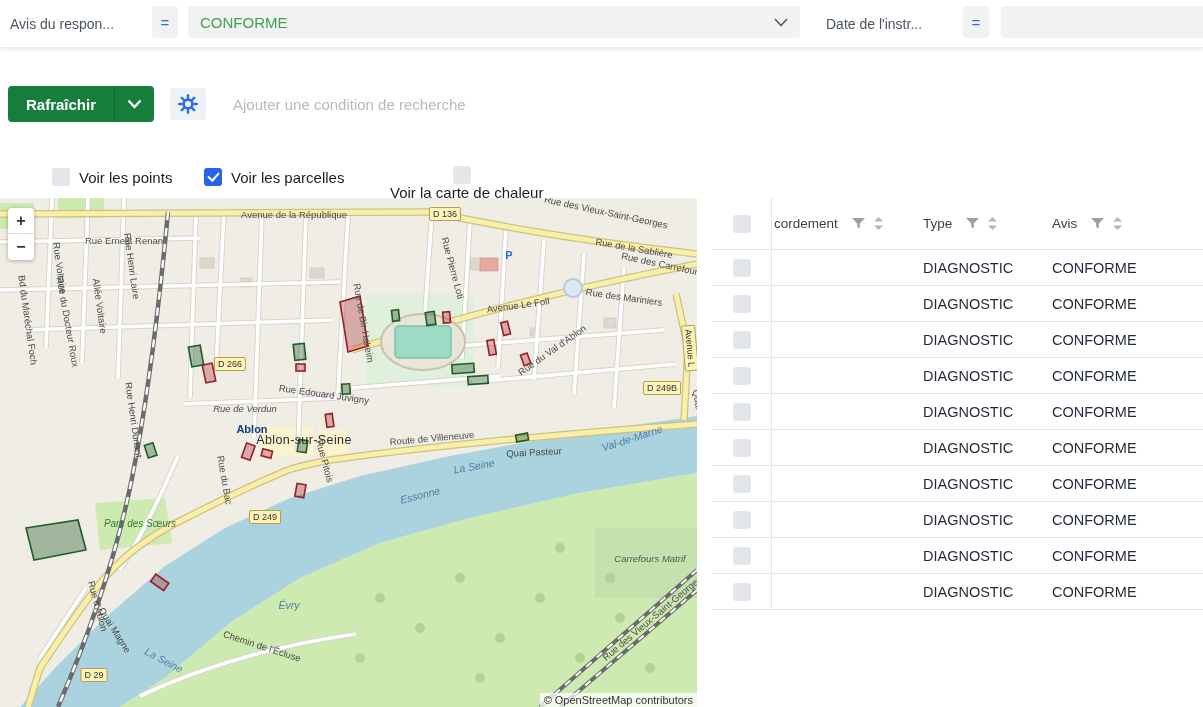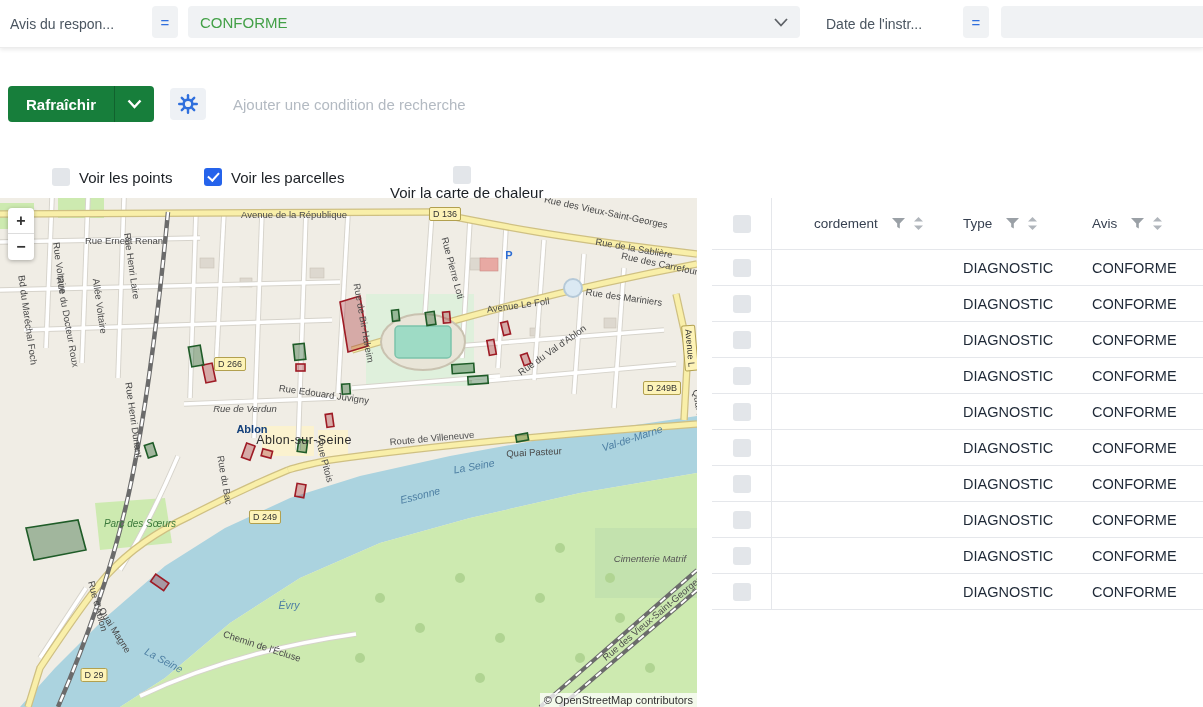--- a/index.html
+++ b/index.html
@@ -56,21 +56,21 @@
     font-size:16px;font-weight:700;color:#333;cursor:pointer;}
   .zoombtn:first-child{border-bottom:1px solid #ddd;}
   .attribution{position:absolute;right:0;bottom:0;background:rgba(255,255,255,.75);font-size:11px;
     color:#333;padding:1px 4px;z-index:3;}
   
   .tpanel{position:absolute;left:712px;top:198px;width:491px;}
   .thead{display:flex;height:52px;align-items:center;border-bottom:1px solid var(--border);}
   .trow{display:flex;height:36px;align-items:center;border-bottom:1px solid var(--border);text-align:right;}
   .tc{height:100%;display:flex;align-items:center;overflow:hidden;}
   .c-check{width:60px;border-right:1px solid var(--border);justify-content:center;flex:none;}
-  .c-racc{width:140px;padding-left:2px;flex:none;margin-left:40px;}
+  .c-racc{width:140px;padding-left:2px;flex:none;}
   .c-type{width:128px;padding-left:11px;flex:none;}
   .c-avis{flex:1;padding-left:12px;}
   .hlabel{font-size:13.5px;color:#374151;font-weight:500;white-space:nowrap;}
   .hicons{display:flex;align-items:center;margin-left:14px;gap:9px;}
   .cellv{font-size:14.5px;color:#1f2937;white-space:nowrap;}
   .icon-btn{cursor:pointer;display:inline-flex;}
 </style>
 </head>
 <body>
 
@@ -316,21 +316,21 @@
       <span class="ml ml-road" style="left: 420px; top: 240px; transform: translate(-50%, -50%) rotate(-5deg);">Route de Villeneuve</span>
       <span class="ml ml-road" style="left: 522px; top: 254px; transform: translate(-50%, -50%) rotate(-3deg);">Quai Pasteur</span>
       <span class="ml ml-water" style="left: 620px; top: 240px; transform: translate(-50%, -50%) rotate(-18deg);">Val-de-Marne</span>
       <span class="ml ml-water" style="left: 462px; top: 268px; transform: translate(-50%, -50%) rotate(-10deg);">La Seine</span>
       <span class="ml ml-water" style="left: 408px; top: 297px; transform: translate(-50%, -50%) rotate(-14deg);">Essonne</span>
       <span class="ml ml-road" style="left: 313px; top: 263px; transform: translate(-50%, -50%) rotate(75deg);">Rue Pitois</span>
       <span class="ml ml-road" style="left: 122px; top: 222px; transform: translate(-50%, -50%) rotate(82deg);">Rue Henri Dunant</span>
       <span class="ml ml-road" style="left: 213px; top: 282px; transform: translate(-50%, -50%) rotate(80deg);">Rue du Bac</span>
       <span class="ml ml-badge" style="left: 253px; top: 319px; transform: translate(-50%, -50%) rotate(0deg);">D 249</span>
       <span class="ml ml-park" style="left: 128px; top: 325px; transform: translate(-50%, -50%) rotate(0deg);">Parc des Sœurs</span>
-      <span class="ml ml-poi" style="left: 638px; top: 360px; transform: translate(-50%, -50%) rotate(0deg);">Cimenterie Matrif</span>
+      <span class="ml ml-poi" style="left: 638px; top: 360px; transform: translate(-50%, -50%) rotate(0deg);">Carrefours Matrif</span>
       <span class="ml ml-water" style="left: 237px; top: 407px; transform: translate(-50%, -50%) rotate(0deg); margin-left: 40px;">Évry</span>
       <span class="ml ml-water" style="left: 152px; top: 462px; transform: translate(-50%, -50%) rotate(28deg);">La Seine</span>
       <span class="ml ml-road" style="left: 103px; top: 432px; transform: translate(-50%, -50%) rotate(58deg);">Quai Magne</span>
       <span class="ml ml-road" style="left: 86px; top: 408px; transform: translate(-50%, -50%) rotate(75deg);">Rue d'Ablon</span>
       <span class="ml ml-road" style="left: 250px; top: 448px; transform: translate(-50%, -50%) rotate(18deg);">Chemin de l'Écluse</span>
       <span class="ml ml-road" style="left: 640px; top: 420px; transform: translate(-50%, -50%) rotate(-40deg);">Rue des Vieux-Saint-Georges</span>
       <span class="ml ml-badge" style="left: 82px; top: 477px; transform: translate(-50%, -50%) rotate(0deg);">D 29</span>
       <span class="ml ml-parking" style="left: 497px; top: 57px; transform: translate(-50%, -50%) rotate(0deg);">P</span>
     </div>
   <div class="zoomctl">

